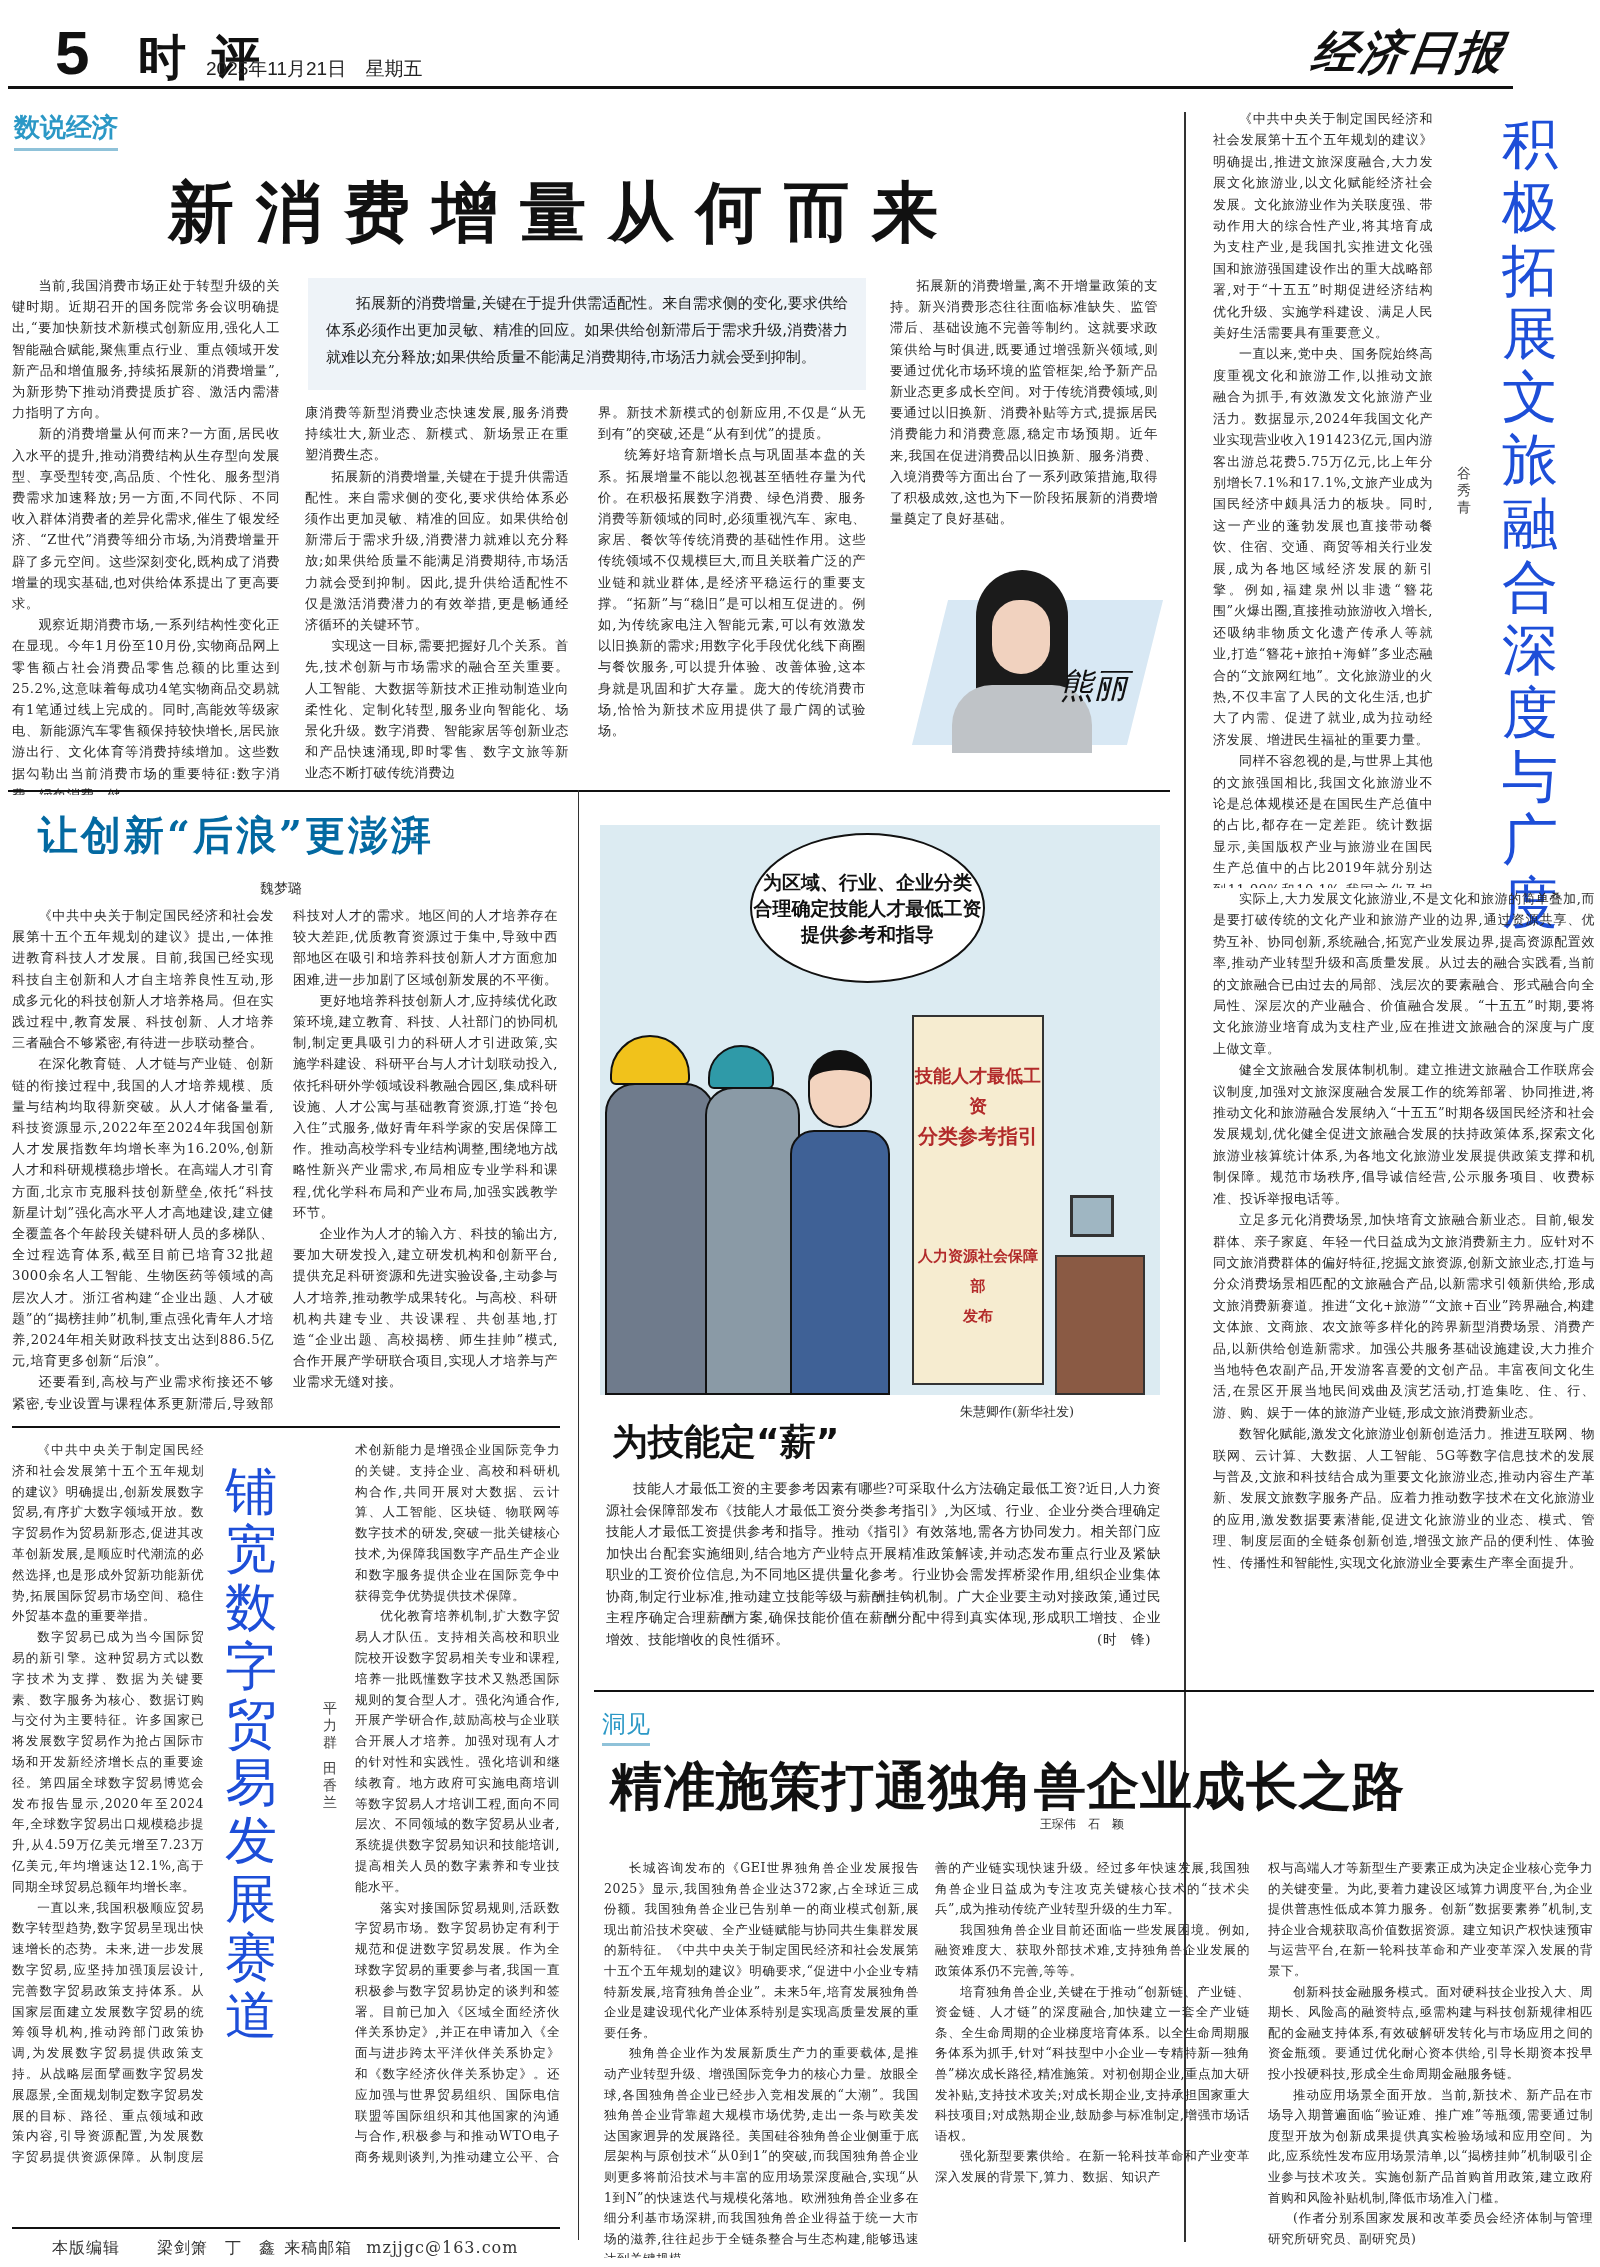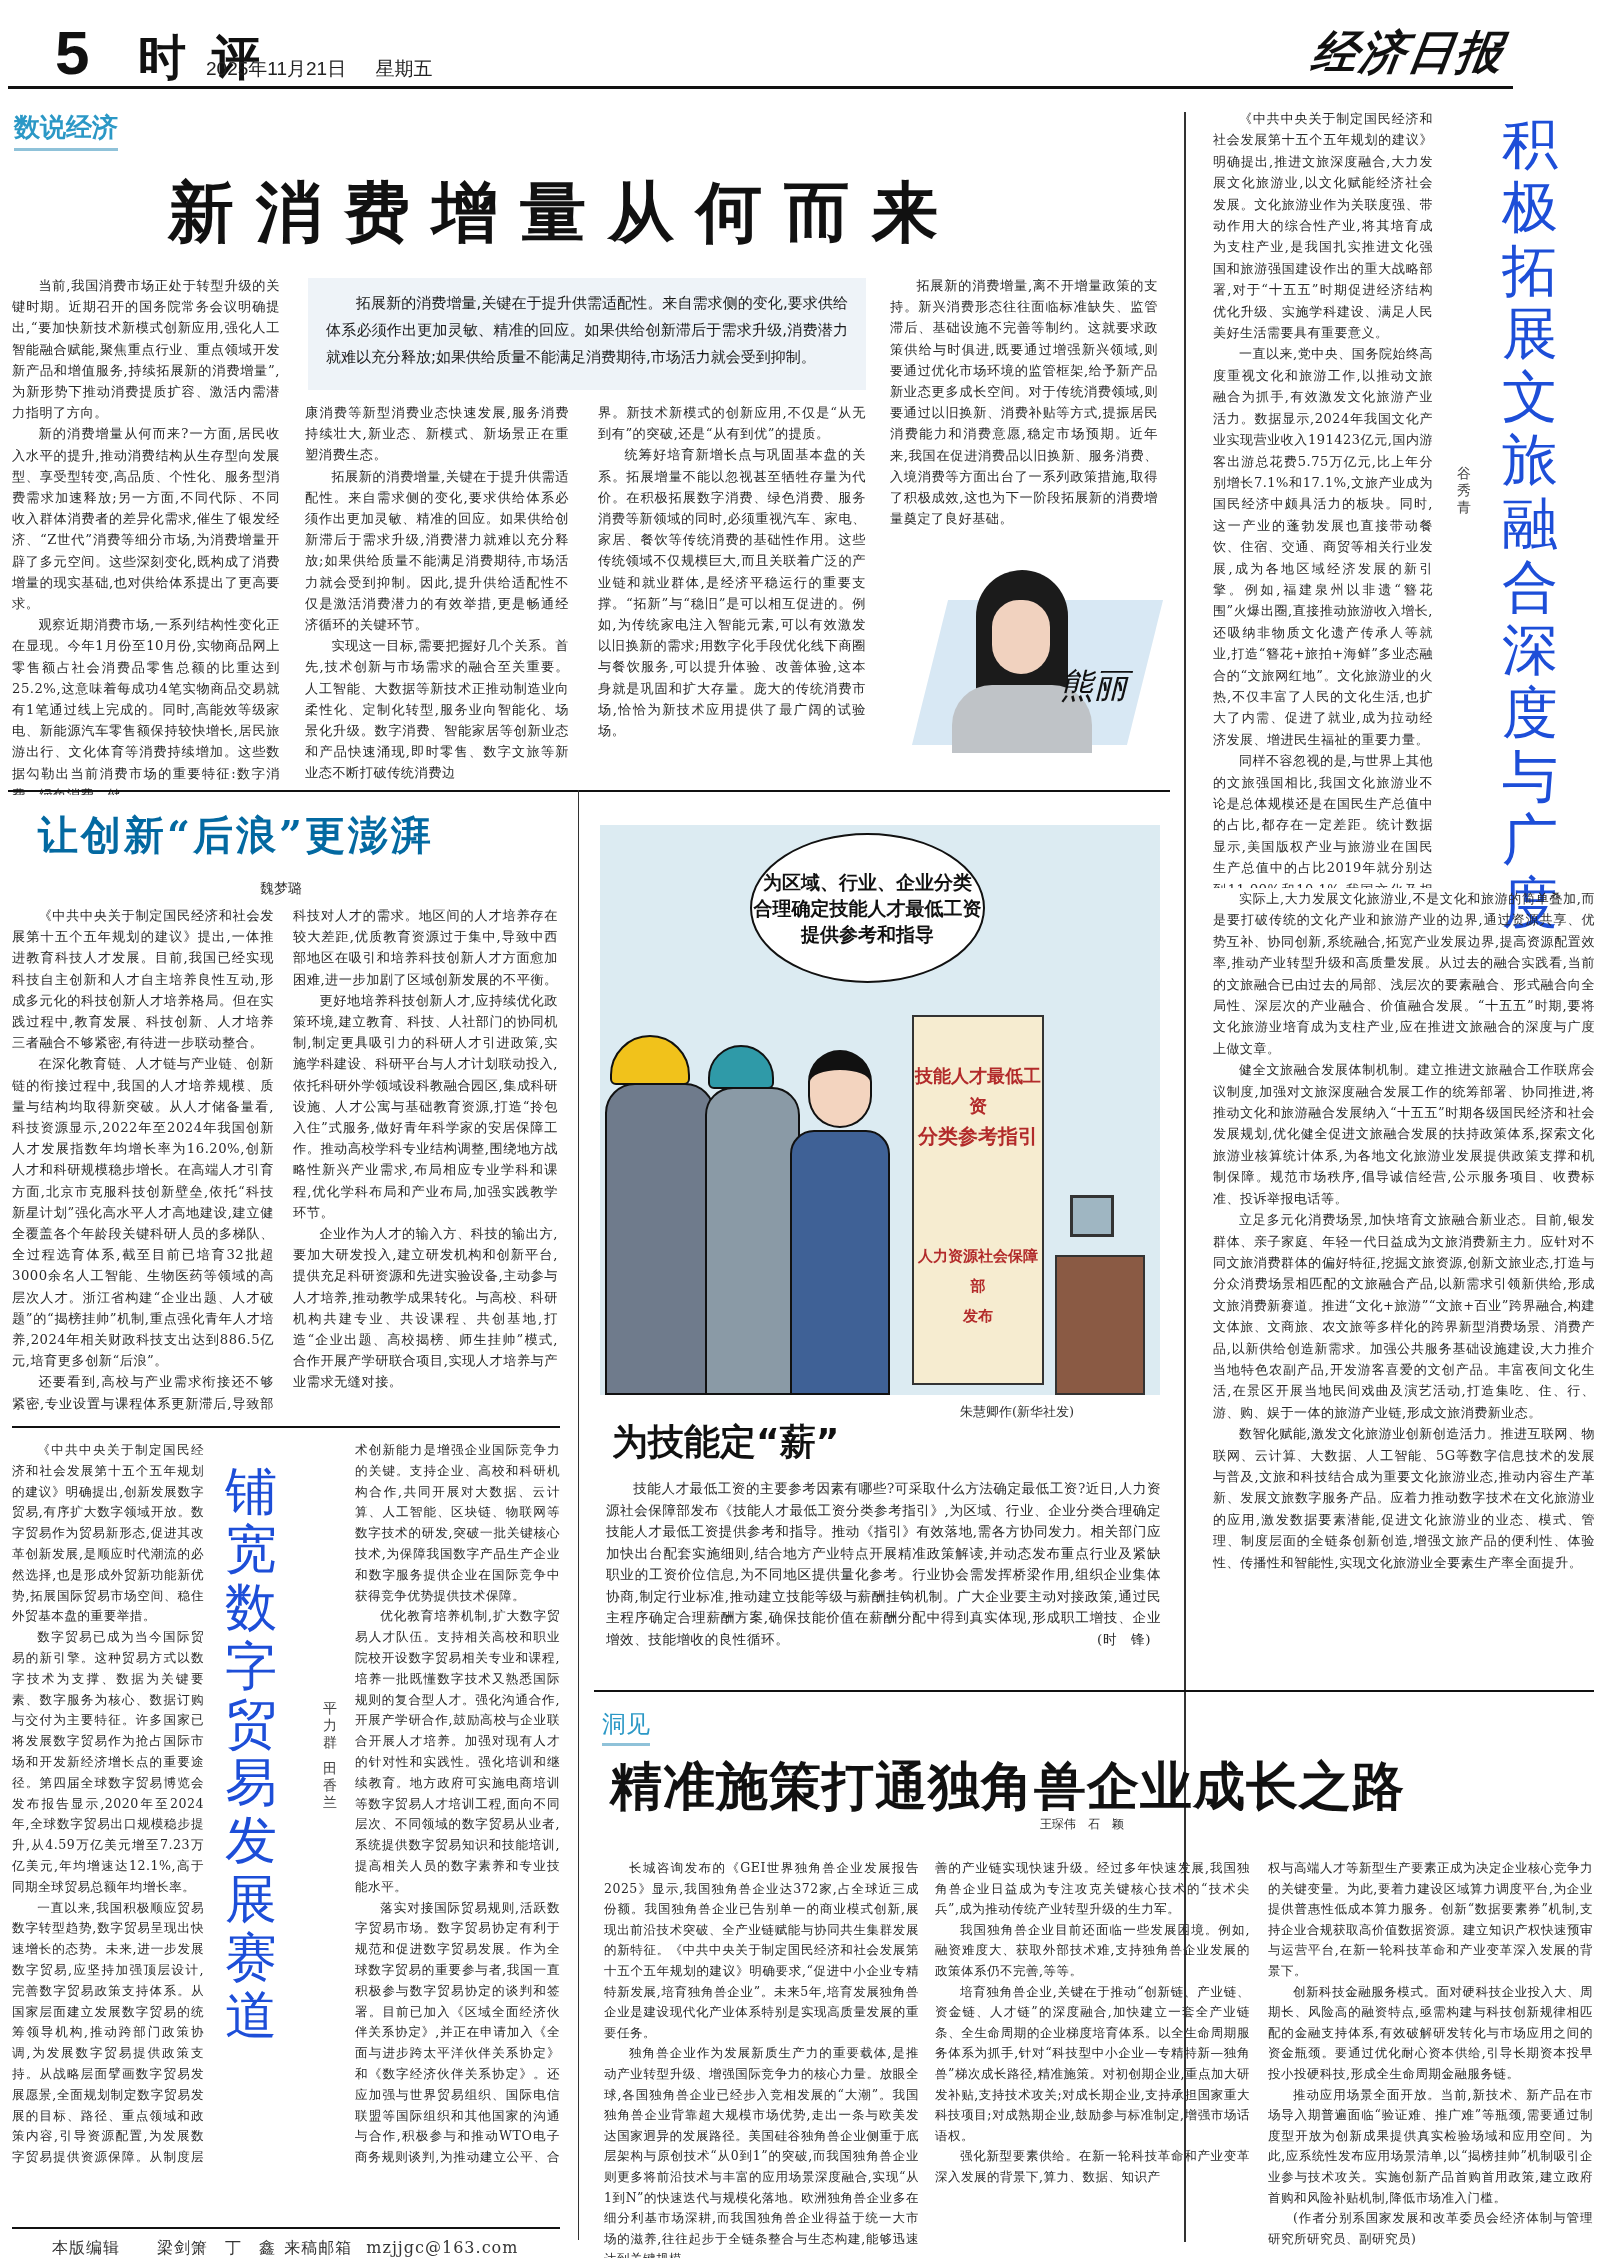--- a/index.html
+++ b/index.html
@@ -26,21 +26,21 @@
 .sign{background:#f6ecd0;border:2px solid #333;font-family:"DejaVu Sans",sans-serif;font-weight:700;color:#b22a2a;text-align:center;font-size:22px;line-height:30px}
 .footer{font-family:"DejaVu Serif",serif;font-size:16px;color:#333;letter-spacing:1px}
 </style>
 </head>
 <body>
 
 <div class="abs pnum">5</div>
 <div class="abs sect" style="left:138px">时评</div>
 <div class="abs date" style="left:206px;top:56px">
   <span>2025年11月21日</span>
-  <span style="margin-left:24px">星期五</span>
+  <span style="margin-left:14px">星期五</span>
 </div>
 <div class="abs logo" style="right:96px;top:22px">经济日报</div>
 <div class="hline" style="left:8px;top:86px;width:1505px;height:3px"></div>
 
 <div class="abs kicker" style="left:14px;top:110px">数说经济</div>
 <div class="abs bigtitle" style="left:168px;top:168px;font-size:66px;letter-spacing:22px">新消费增量从何而来</div>
 
 <div class="abs col p" style="left:12px;top:275px;width:268px;height:520px">
   <p>当前,我国消费市场正处于转型升级的关键时期。近期召开的国务院常务会议明确提出,“要加快新技术新模式创新应用,强化人工智能融合赋能,聚焦重点行业、重点领域开发新产品和增值服务,持续拓展新的消费增量”,为新形势下推动消费提质扩容、激活内需潜力指明了方向。</p>
   <p>新的消费增量从何而来?一方面,居民收入水平的提升,推动消费结构从生存型向发展型、享受型转变,高品质、个性化、服务型消费需求加速释放;另一方面,不同代际、不同收入群体消费者的差异化需求,催生了银发经济、“Z世代”消费等细分市场,为消费增量开辟了多元空间。这些深刻变化,既构成了消费增量的现实基础,也对供给体系提出了更高要求。</p>

